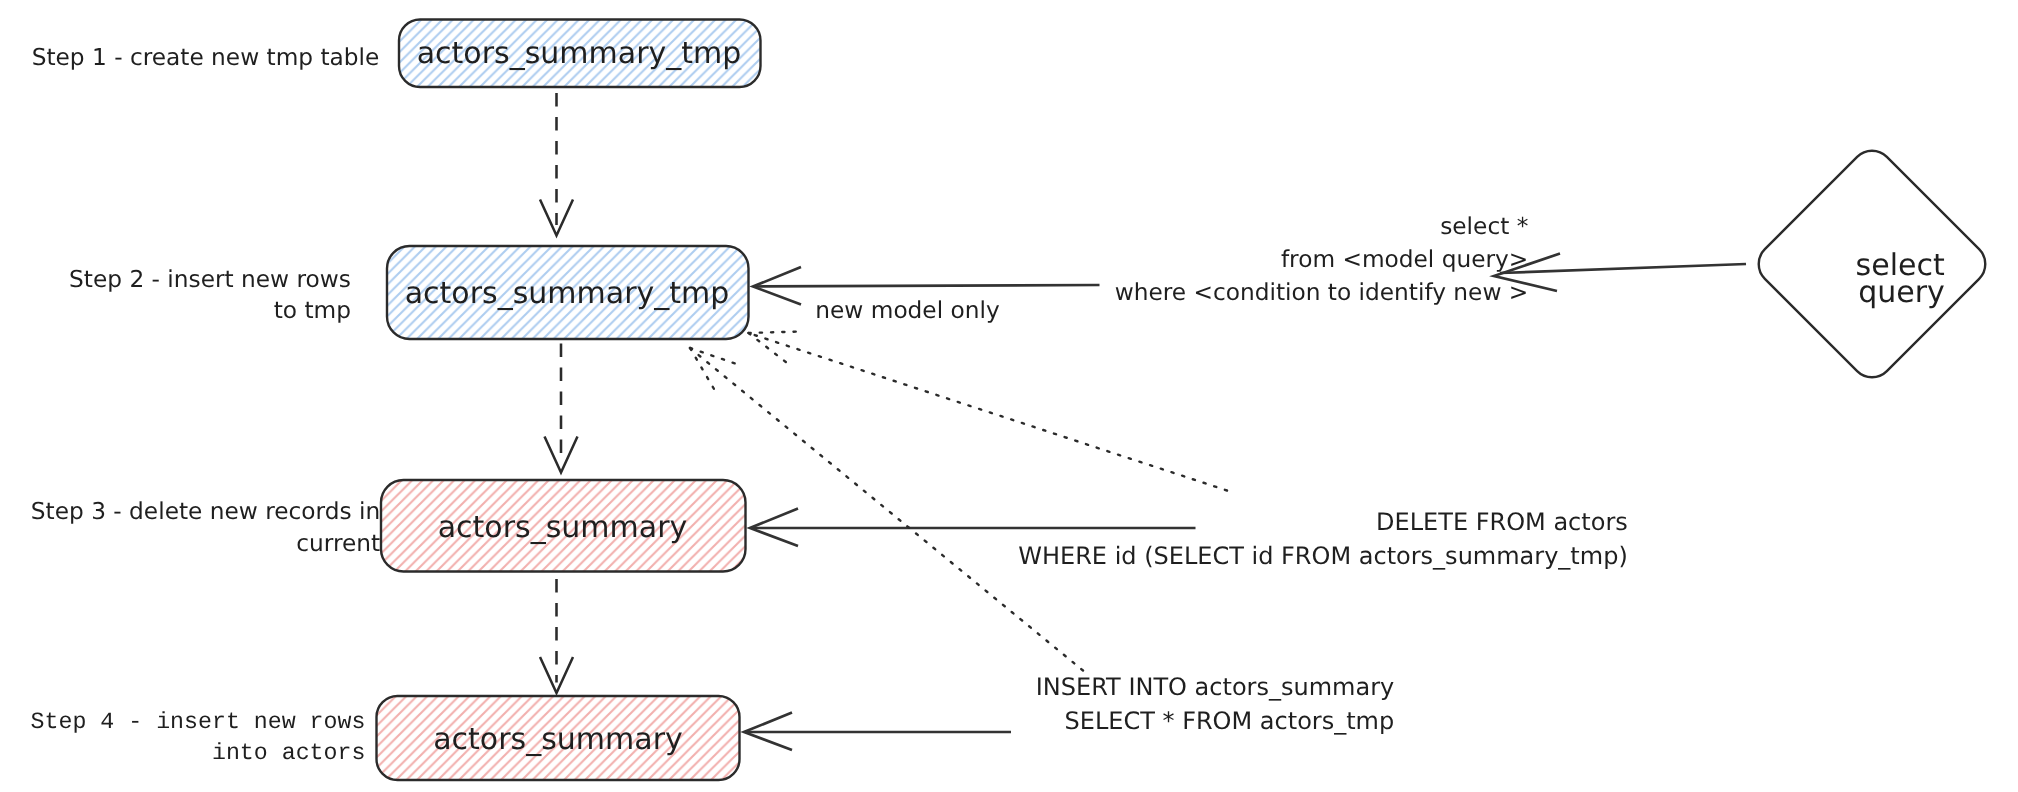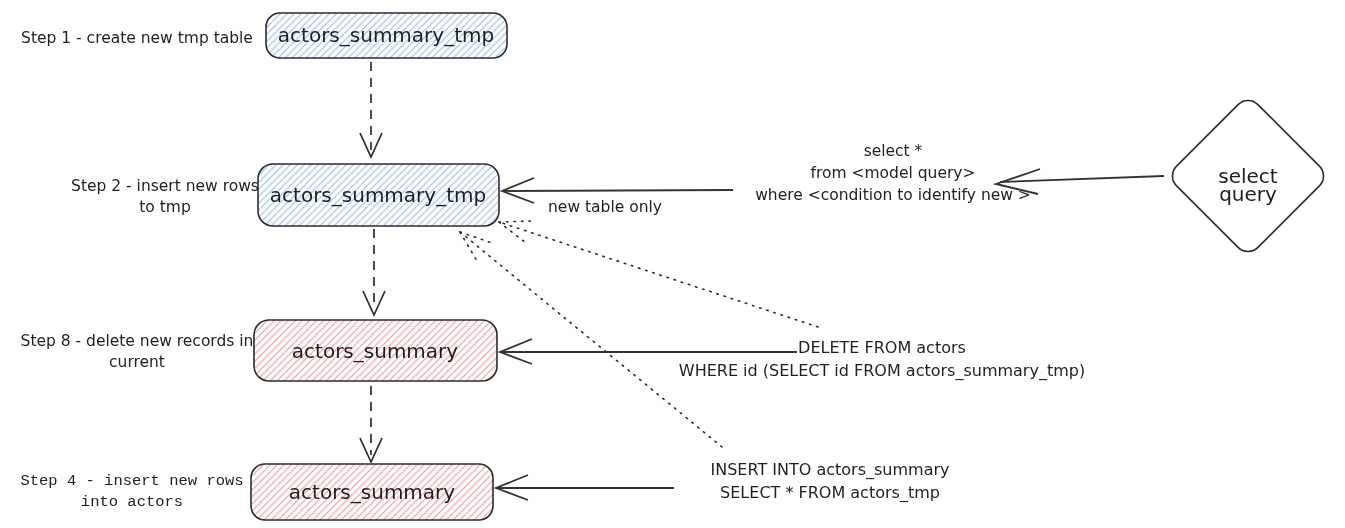--- a/index.html
+++ b/index.html
@@ -1,22 +1,22 @@
 <!DOCTYPE html>
 <html><head>
 <meta charset="utf-8">
 <style>
   html,body{margin:0;padding:0;background:#ffffff;}
   body{width:1345px;height:528px;position:relative;overflow:hidden;
        font-family:"DejaVu Sans","Liberation Sans",sans-serif;color:#1f1f1f;}
   #canvas{position:absolute;left:0;top:0;width:1345px;height:528px;}
-  .lbl{position:absolute;white-space:pre-line;text-align:center;
+  .lbl{position:absolute;white-space:pre-line;text-align:right;
        transform:translateX(-50%);line-height:21px;font-size:15.5px;color:#1f1f1f;}
   .node-lbl{font-size:20px;line-height:18px;}
-  .sql{font-size:15.5px;line-height:22px;margin-left:12px;}
+  .sql{font-size:15.5px;line-height:22px;}
   .sql-caps{font-size:16px;line-height:23px;}
 </style>
 </head>
 <body>
 
 <svg id="canvas" viewBox="0 0 1345 528" xmlns="http://www.w3.org/2000/svg">
   <defs>
     <pattern id="hatchBlue" width="7" height="7" patternUnits="userSpaceOnUse">
       <path d="M-1,1 L1,-1 M0,7 L7,0 M6,8 L8,6" stroke="#aecdf0" stroke-width="1.4" fill="none"></path>
     </pattern>
@@ -70,37 +70,37 @@
   <g stroke="#2b2b2b" stroke-width="1.6" fill="none" stroke-linecap="round" stroke-dasharray="1.5 6">
     <line x1="722" y1="447" x2="460" y2="232"></line>
     <line x1="460" y1="232" x2="492" y2="243"></line>
     <line x1="460" y1="232" x2="477" y2="261"></line>
   </g>
 </svg>
 
 <div class="lbl" style="left:137px;top:28px;">Step 1 - create new tmp table</div>
 <div class="lbl node-lbl" style="left:386px;top:26px;">actors_summary_tmp</div>
 
-<div class="lbl" style="left:140px;top:176px;margin-left:25px;">Step 2 - insert new rows
+<div class="lbl" style="left:140px;top:176px;">Step 2 - insert new rows
 to tmp</div>
 <div class="lbl node-lbl" style="left:378px;top:186px;">actors_summary_tmp</div>
 
-<div class="lbl" style="left:137px;top:331px;">Step 8 - delete new records in
+<div class="lbl" style="left:137px;top:331px;">Step 3 - delete new records in
 current</div>
 <div class="lbl node-lbl" style="left:375px;top:342px;">actors_summary</div>
 
 <div class="lbl" style="left:132px;top:471px;font-family:Liberation Mono, monospace;">Step 4 - insert new rows
 into actors</div>
 <div class="lbl node-lbl" style="left:372px;top:483px;">actors_summary</div>
 
-<div class="lbl" style="left:605px;top:197px;">new table only</div>
+<div class="lbl" style="left:605px;top:197px;">new model only</div>
 
 <div class="lbl sql" style="left:881px;top:140px;">select *
 from &lt;model query&gt;
 where &lt;condition to identify new &gt;</div>
 
 <div class="lbl node-lbl" style="left:1248px;top:167px;">select query</div>
 
 <div class="lbl sql-caps" style="left:882px;top:336px;">DELETE FROM actors
 WHERE id (SELECT id FROM actors_summary_tmp)</div>
 
-<div class="lbl sql-caps" style="left:830px;top:446px;margin-top:12px;">INSERT INTO actors_summary
+<div class="lbl sql-caps" style="left:810px;top:446px;">INSERT INTO actors_summary
 SELECT * FROM actors_tmp</div>
 
 </body></html>

